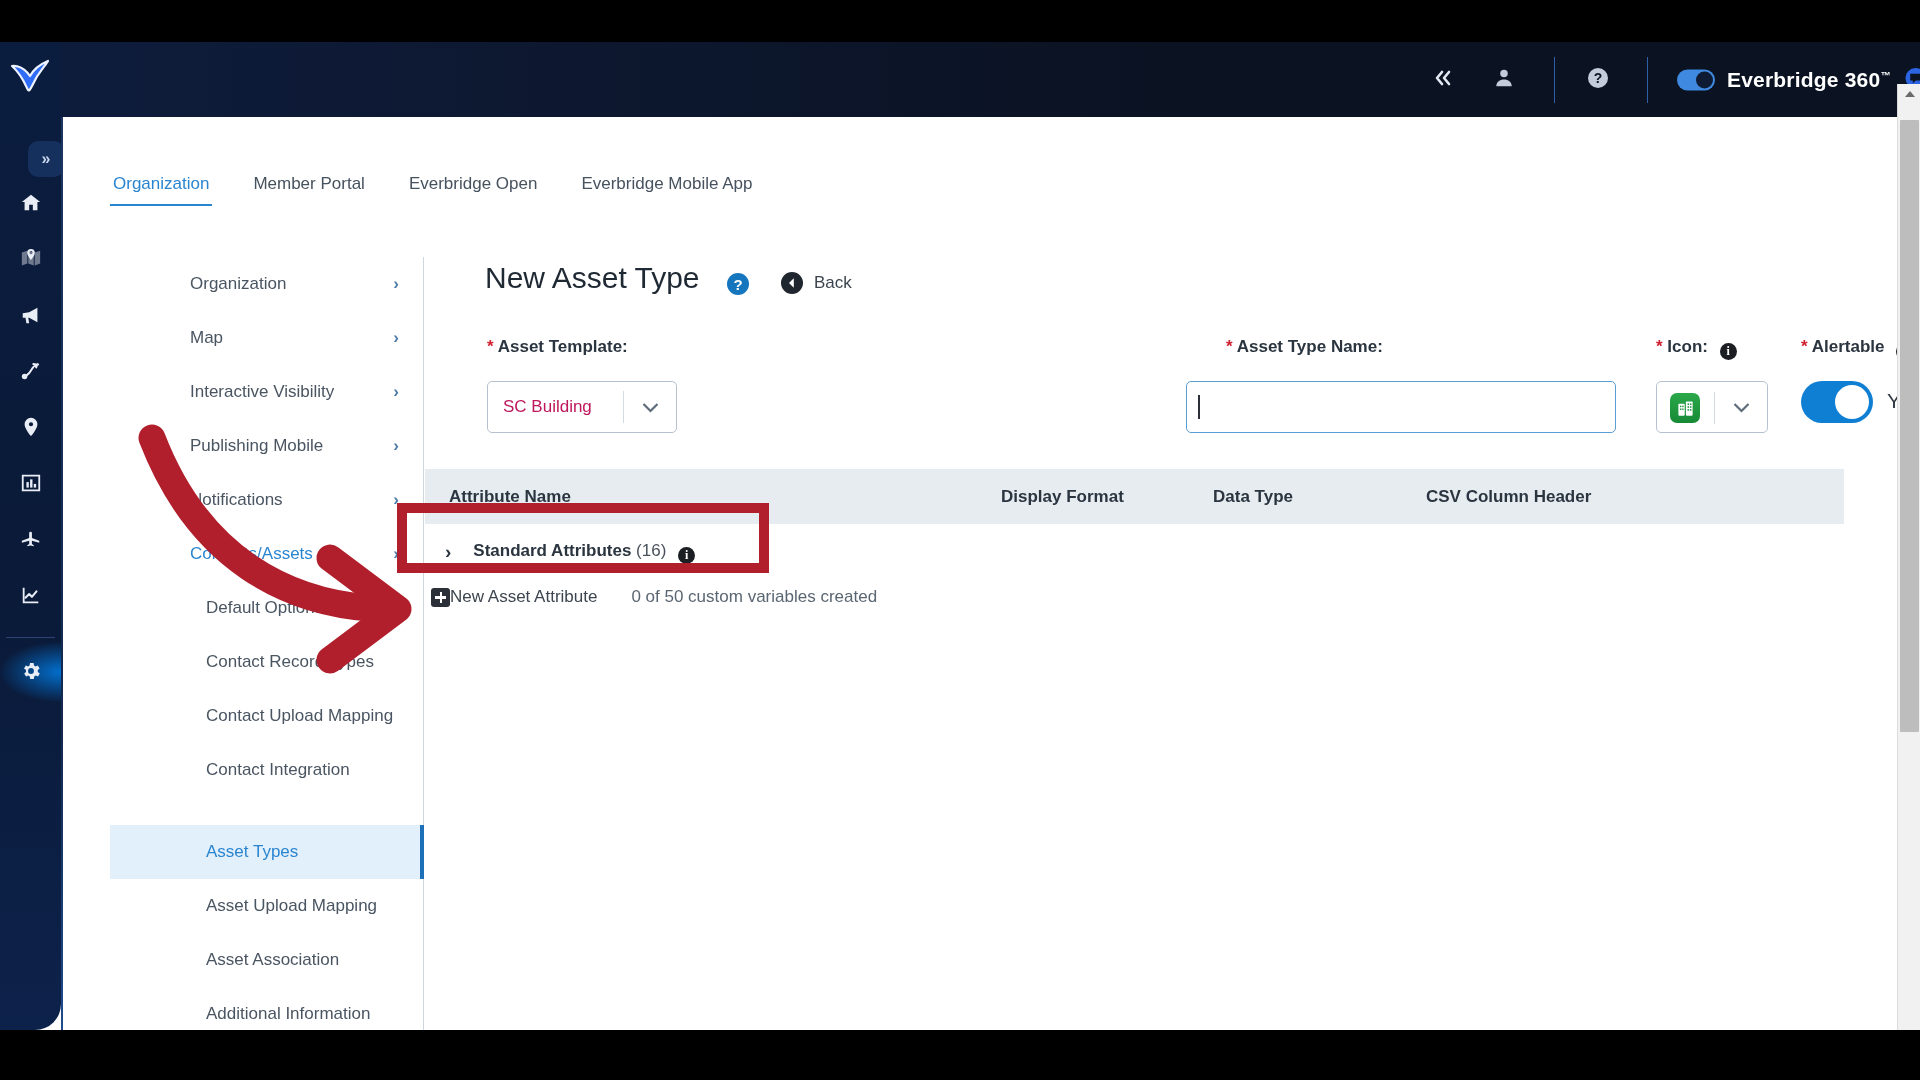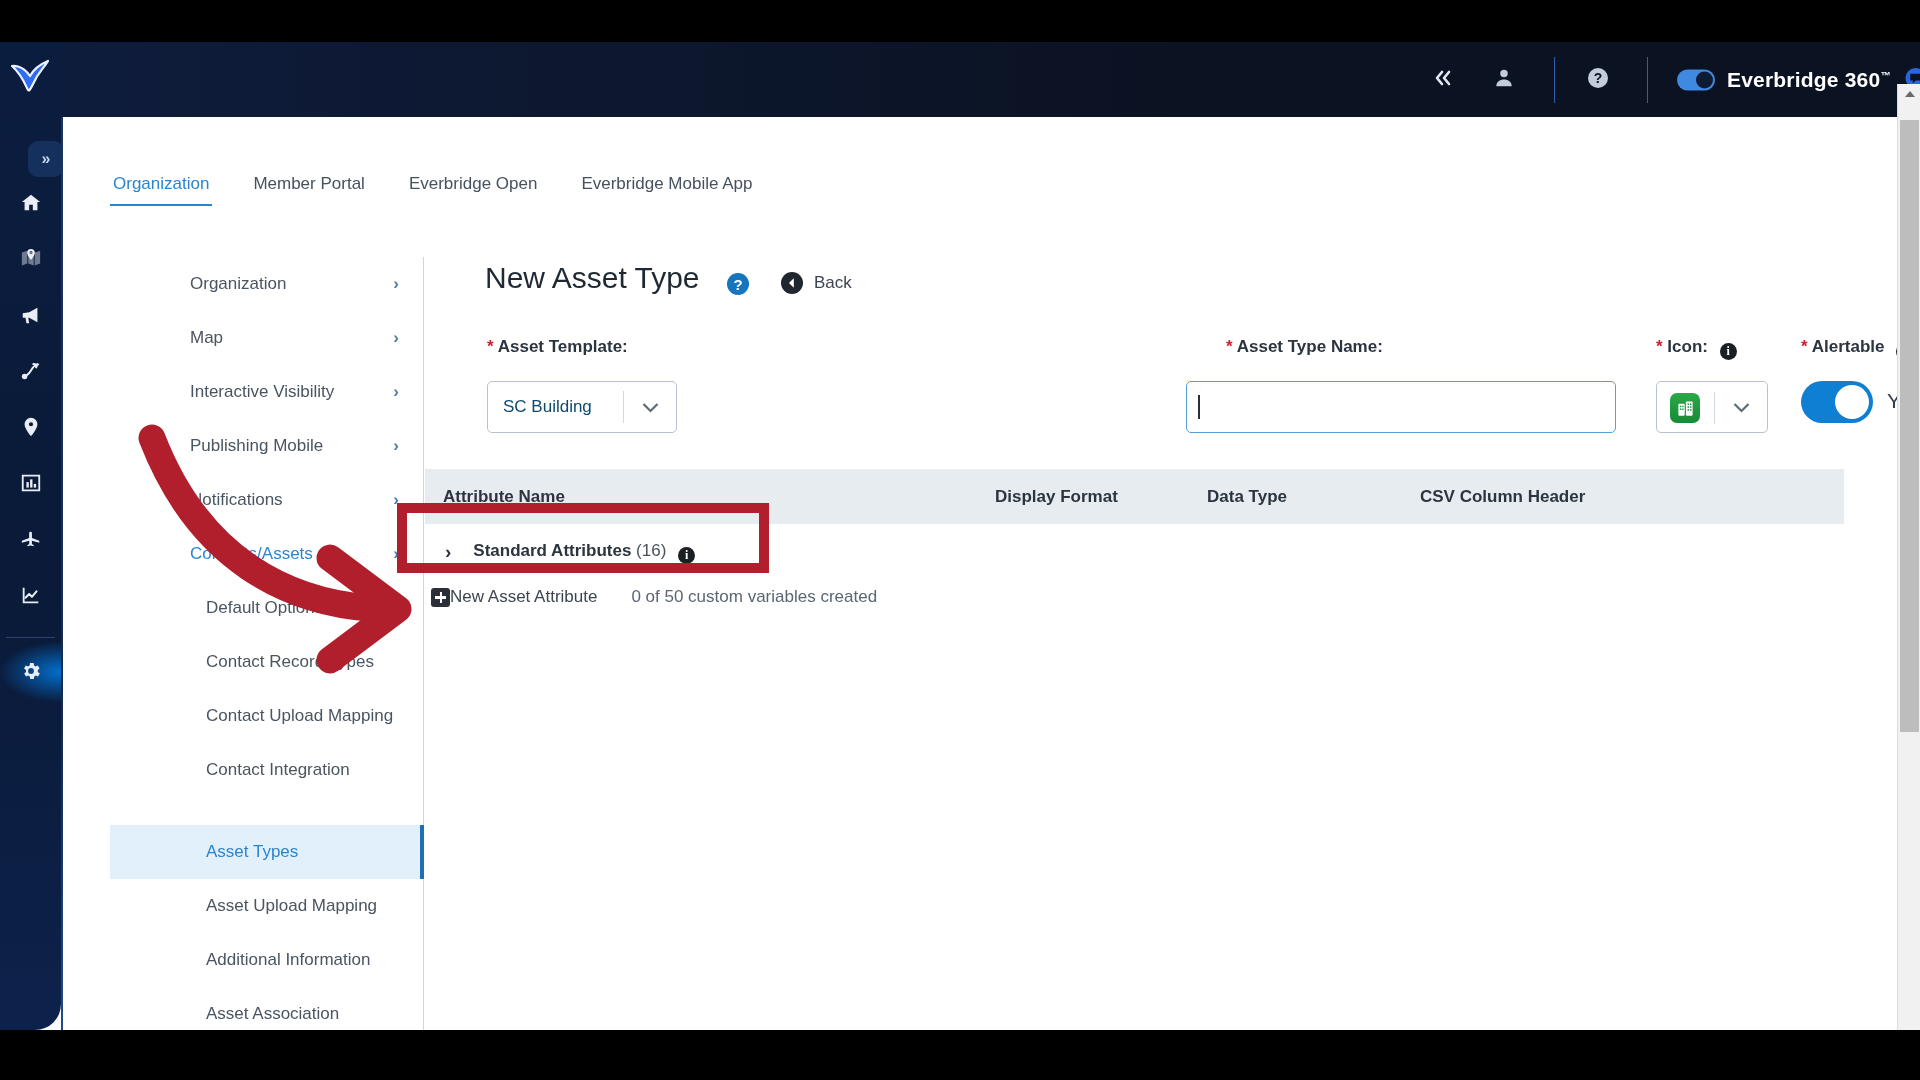--- a/index.html
+++ b/index.html
@@ -180,21 +180,21 @@
     align-items: center; justify-content: center; vertical-align: -3px;
     margin-left: 7px; font-family: "Liberation Serif", serif;
   }
 
   .select-box {
     position: absolute; height: 52px;
     border: 1px solid #b6c2cf; border-radius: 5px; background: #fff;
     display: flex; align-items: center;
   }
   .select-box .val {
-    flex: 1; padding-left: 15px; font-size: 17px; color: #0c4a6e;
+    flex: 1; padding-left: 15px; font-size: 17px; color: #be185d;
     white-space: nowrap; overflow: hidden;
   }
   .select-box .sep { width: 1px; height: 32px; background: #d3dae1; }
   .select-box .caret {
     width: 52px; display: flex; align-items: center; justify-content: center;
     color: #5d6b7a;
   }
   .select-box .caret svg { width: 17px; height: 11px; fill: none; stroke: #5d6b7a; stroke-width: 2.2; }
 
   #name-input {
@@ -235,20 +235,21 @@
   
   #table-head {
     position: absolute; left: 0; top: 212px;
     width: 1419px; height: 55px;
     background: #e7ecf1;
     display: flex; align-items: center;
   }
   .th {
     position: absolute; font-size: 17px; font-weight: bold; color: #2b3540;
     white-space: nowrap;
+    margin-left: 6px;
   }
 
   #attr-row {
     position: absolute; left: 2px; top: 268px;
     width: 337px; height: 54px;
     background: #ffffff;
     display: flex; align-items: center;
   }
   #attr-chev {
     margin-left: 18px; font-size: 19px; font-weight: bold; color: #2b3540;
@@ -498,24 +499,24 @@
         <div class="menu-item lvl2">
           <span>Contact Integration</span>
         </div>
         <div class="menu-item lvl2 selected">
           <span>Asset Types</span>
         </div>
         <div class="menu-item lvl2">
           <span>Asset Upload Mapping</span>
         </div>
         <div class="menu-item lvl2">
+          <span>Asset Association</span>
+        </div>
+        <div class="menu-item lvl2">
           <span>Additional Information</span>
-        </div>
-        <div class="menu-item lvl2">
-          <span>Asset Association</span>
         </div>
         <div class="menu-item lvl2">
           
         </div>
       </div>
 
       <div id="main">
 
         <div id="page-head">
           <div id="page-title">New Asset Type</div>

